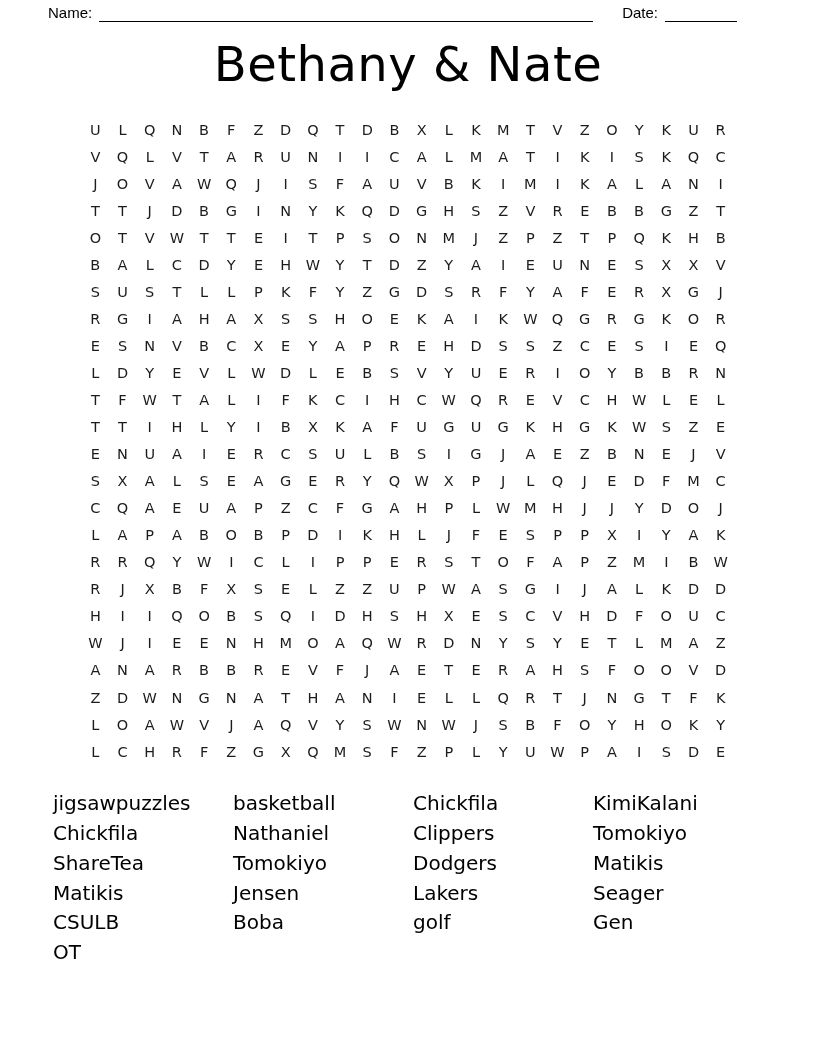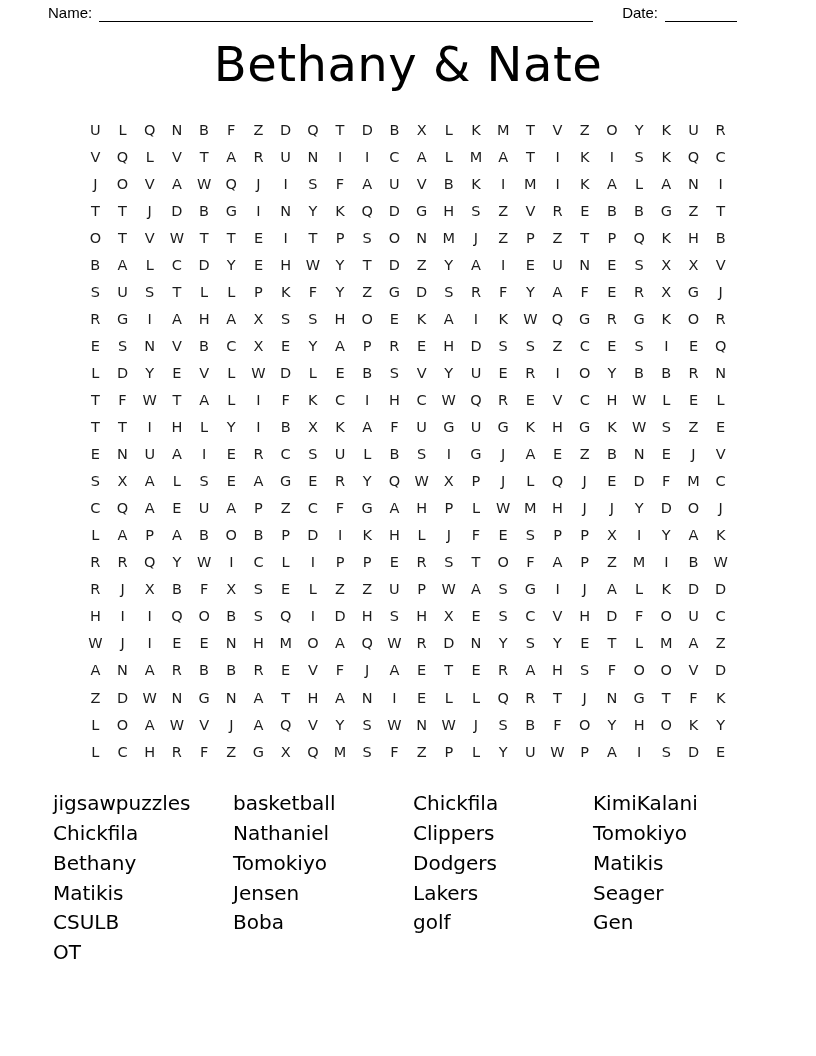--- a/index.html
+++ b/index.html
@@ -671,21 +671,21 @@
       <div class="cell">I</div>
       <div class="cell">S</div>
       <div class="cell">D</div>
       <div class="cell">E</div>
     </div>
 
   <div class="words">
       <div class="word-col">
         <div class="word">jigsawpuzzles</div>
         <div class="word">Chickfila</div>
-        <div class="word">Bethany</div>
+        <div class="word">ShareTea</div>
         <div class="word">Matikis</div>
         <div class="word">CSULB</div>
         <div class="word">OT</div>
       </div>
       <div class="word-col">
         <div class="word">basketball</div>
         <div class="word">Nathaniel</div>
         <div class="word">Tomokiyo</div>
         <div class="word">Jensen</div>
         <div class="word">Boba</div>

